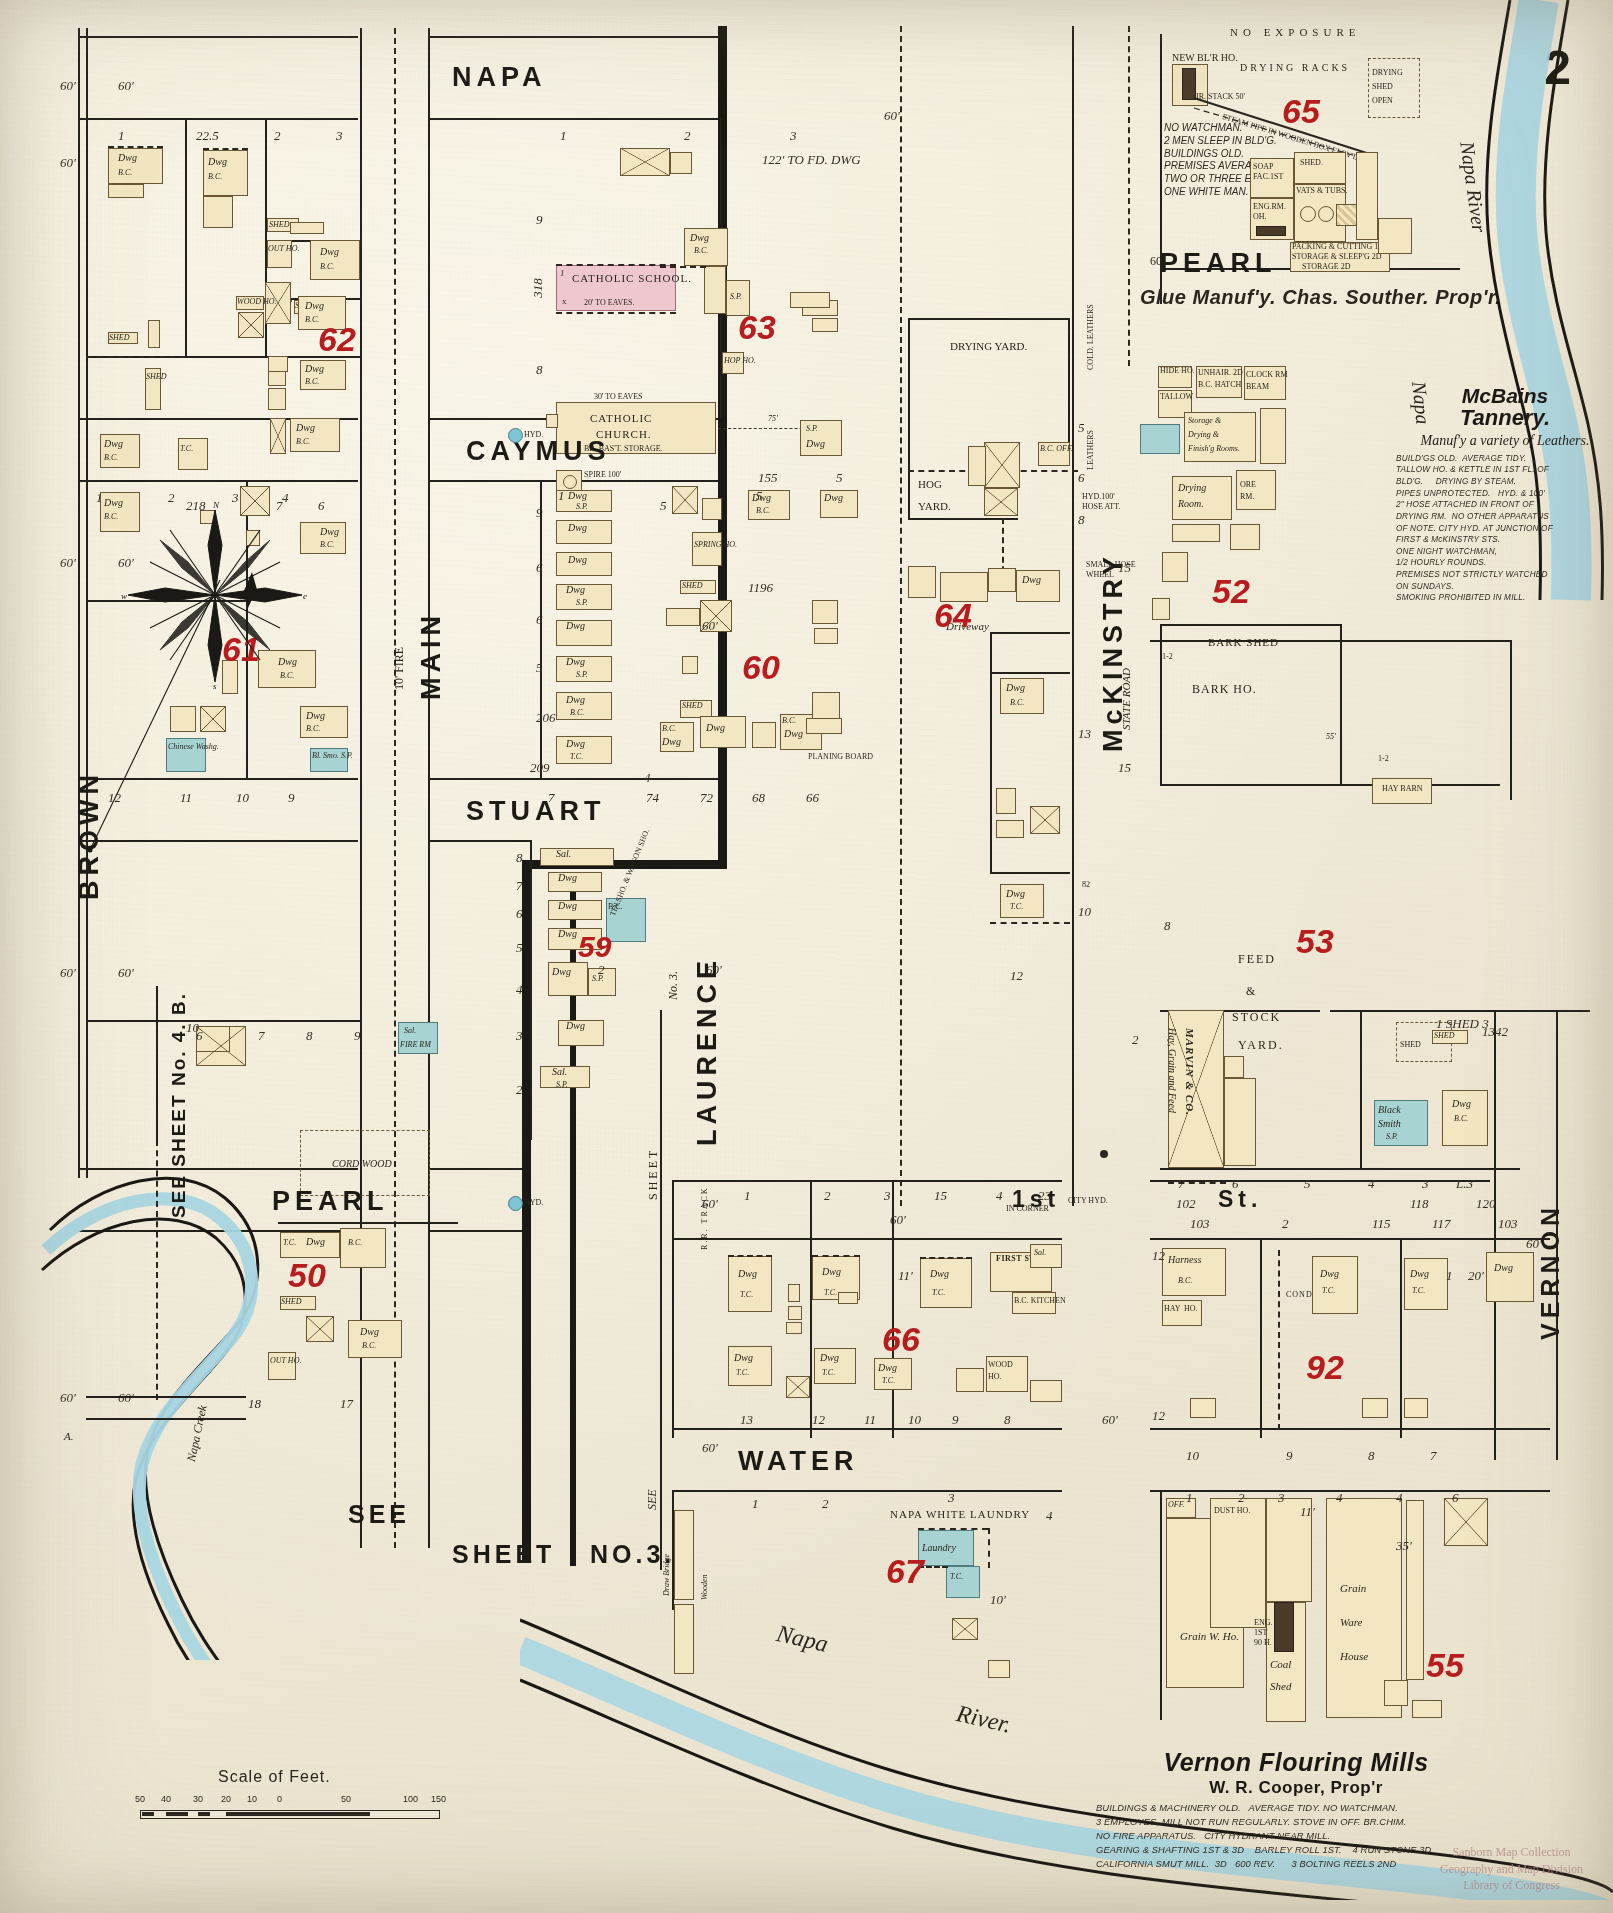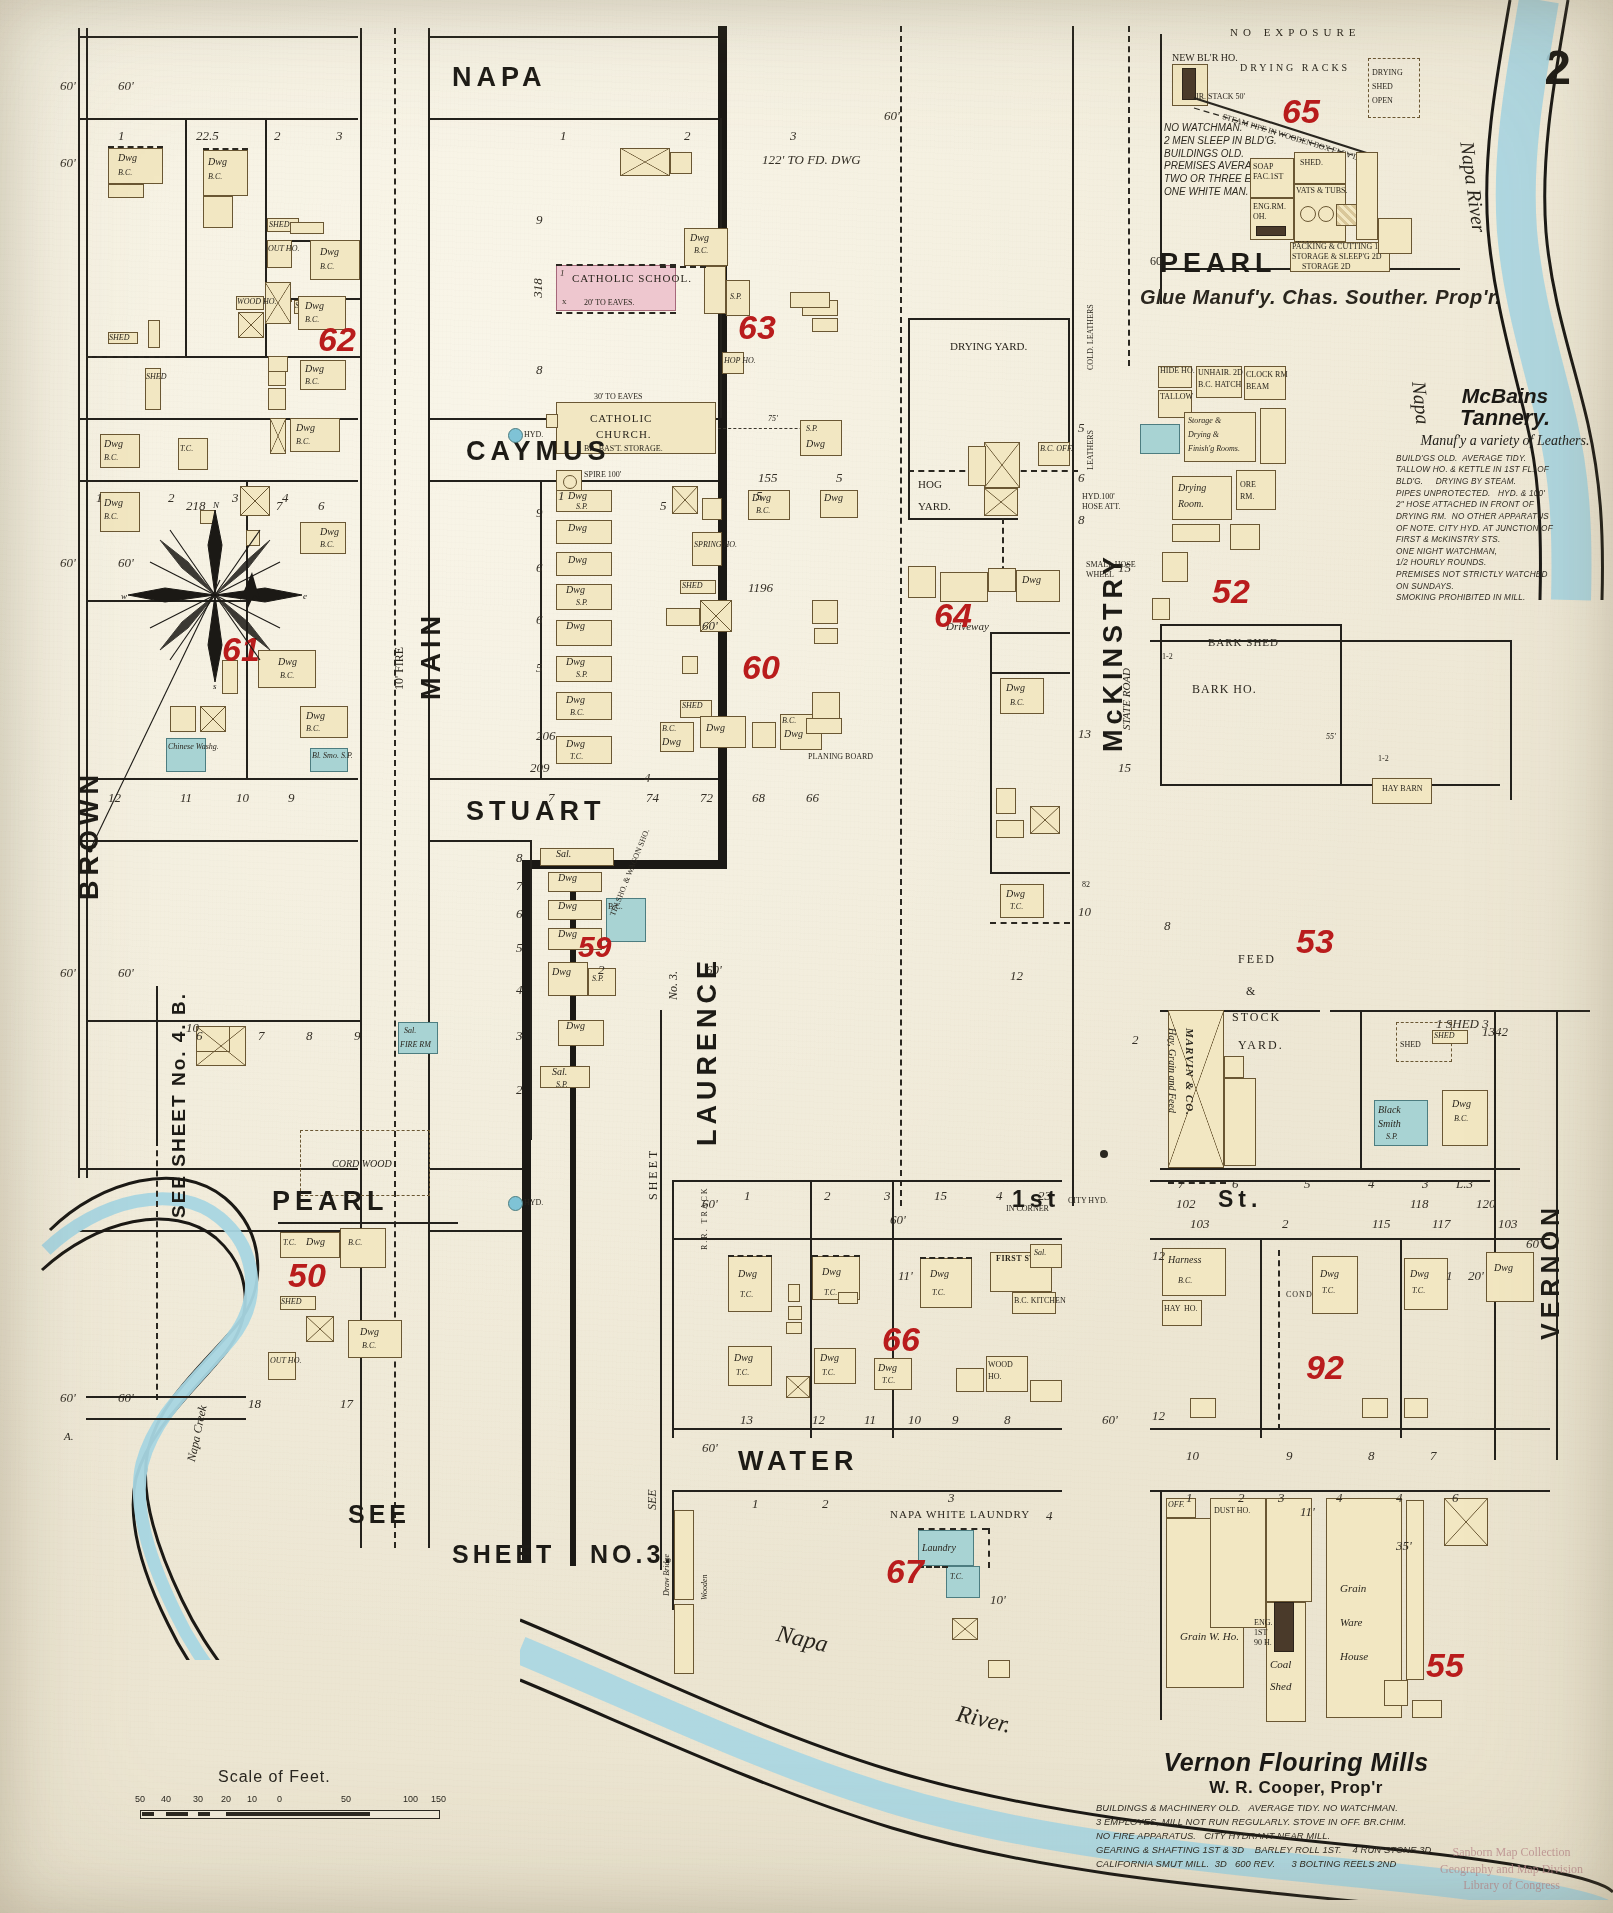--- a/index.html
+++ b/index.html
@@ -484,21 +484,21 @@
   <div class="bt tiny" style="left:808px;top:752px;font-style:normal;">PLANING BOARD</div>
   <div class="bld bc" style="left:812px;top:600px;width:26px;height:24px;"></div>
   <div class="bld bc" style="left:814px;top:628px;width:24px;height:16px;"></div>
   <div class="blknum" style="left:742px;top:648px;">60</div>
 
   <div class="lot" style="left:558px;top:488px;">1</div>
   <div class="lot" style="left:756px;top:488px;">5</div>
   <div class="lot" style="left:536px;top:560px;">6</div>
   <div class="lot" style="left:536px;top:612px;">6</div>
   <div class="lot" style="left:536px;top:660px;">5</div>
-  <div class="lot" style="left:536px;top:728px;">206</div>
+  <div class="lot" style="left:536px;top:710px;">206</div>
   <div class="lot" style="left:530px;top:760px;">209</div>
   <div class="lot" style="left:748px;top:580px;">1196</div>
   <div class="lot" style="left:548px;top:790px;">7</div>
   <div class="lot" style="left:646px;top:790px;">74</div>
   <div class="lot" style="left:700px;top:790px;">72</div>
   <div class="lot" style="left:752px;top:790px;">68</div>
   <div class="lot" style="left:806px;top:790px;">66</div>
   <div class="lot" style="left:748px;top:580px;"></div>
   <div class="lot" style="left:758px;top:470px;">155</div>
   <div class="lot" style="left:836px;top:470px;">5</div>

